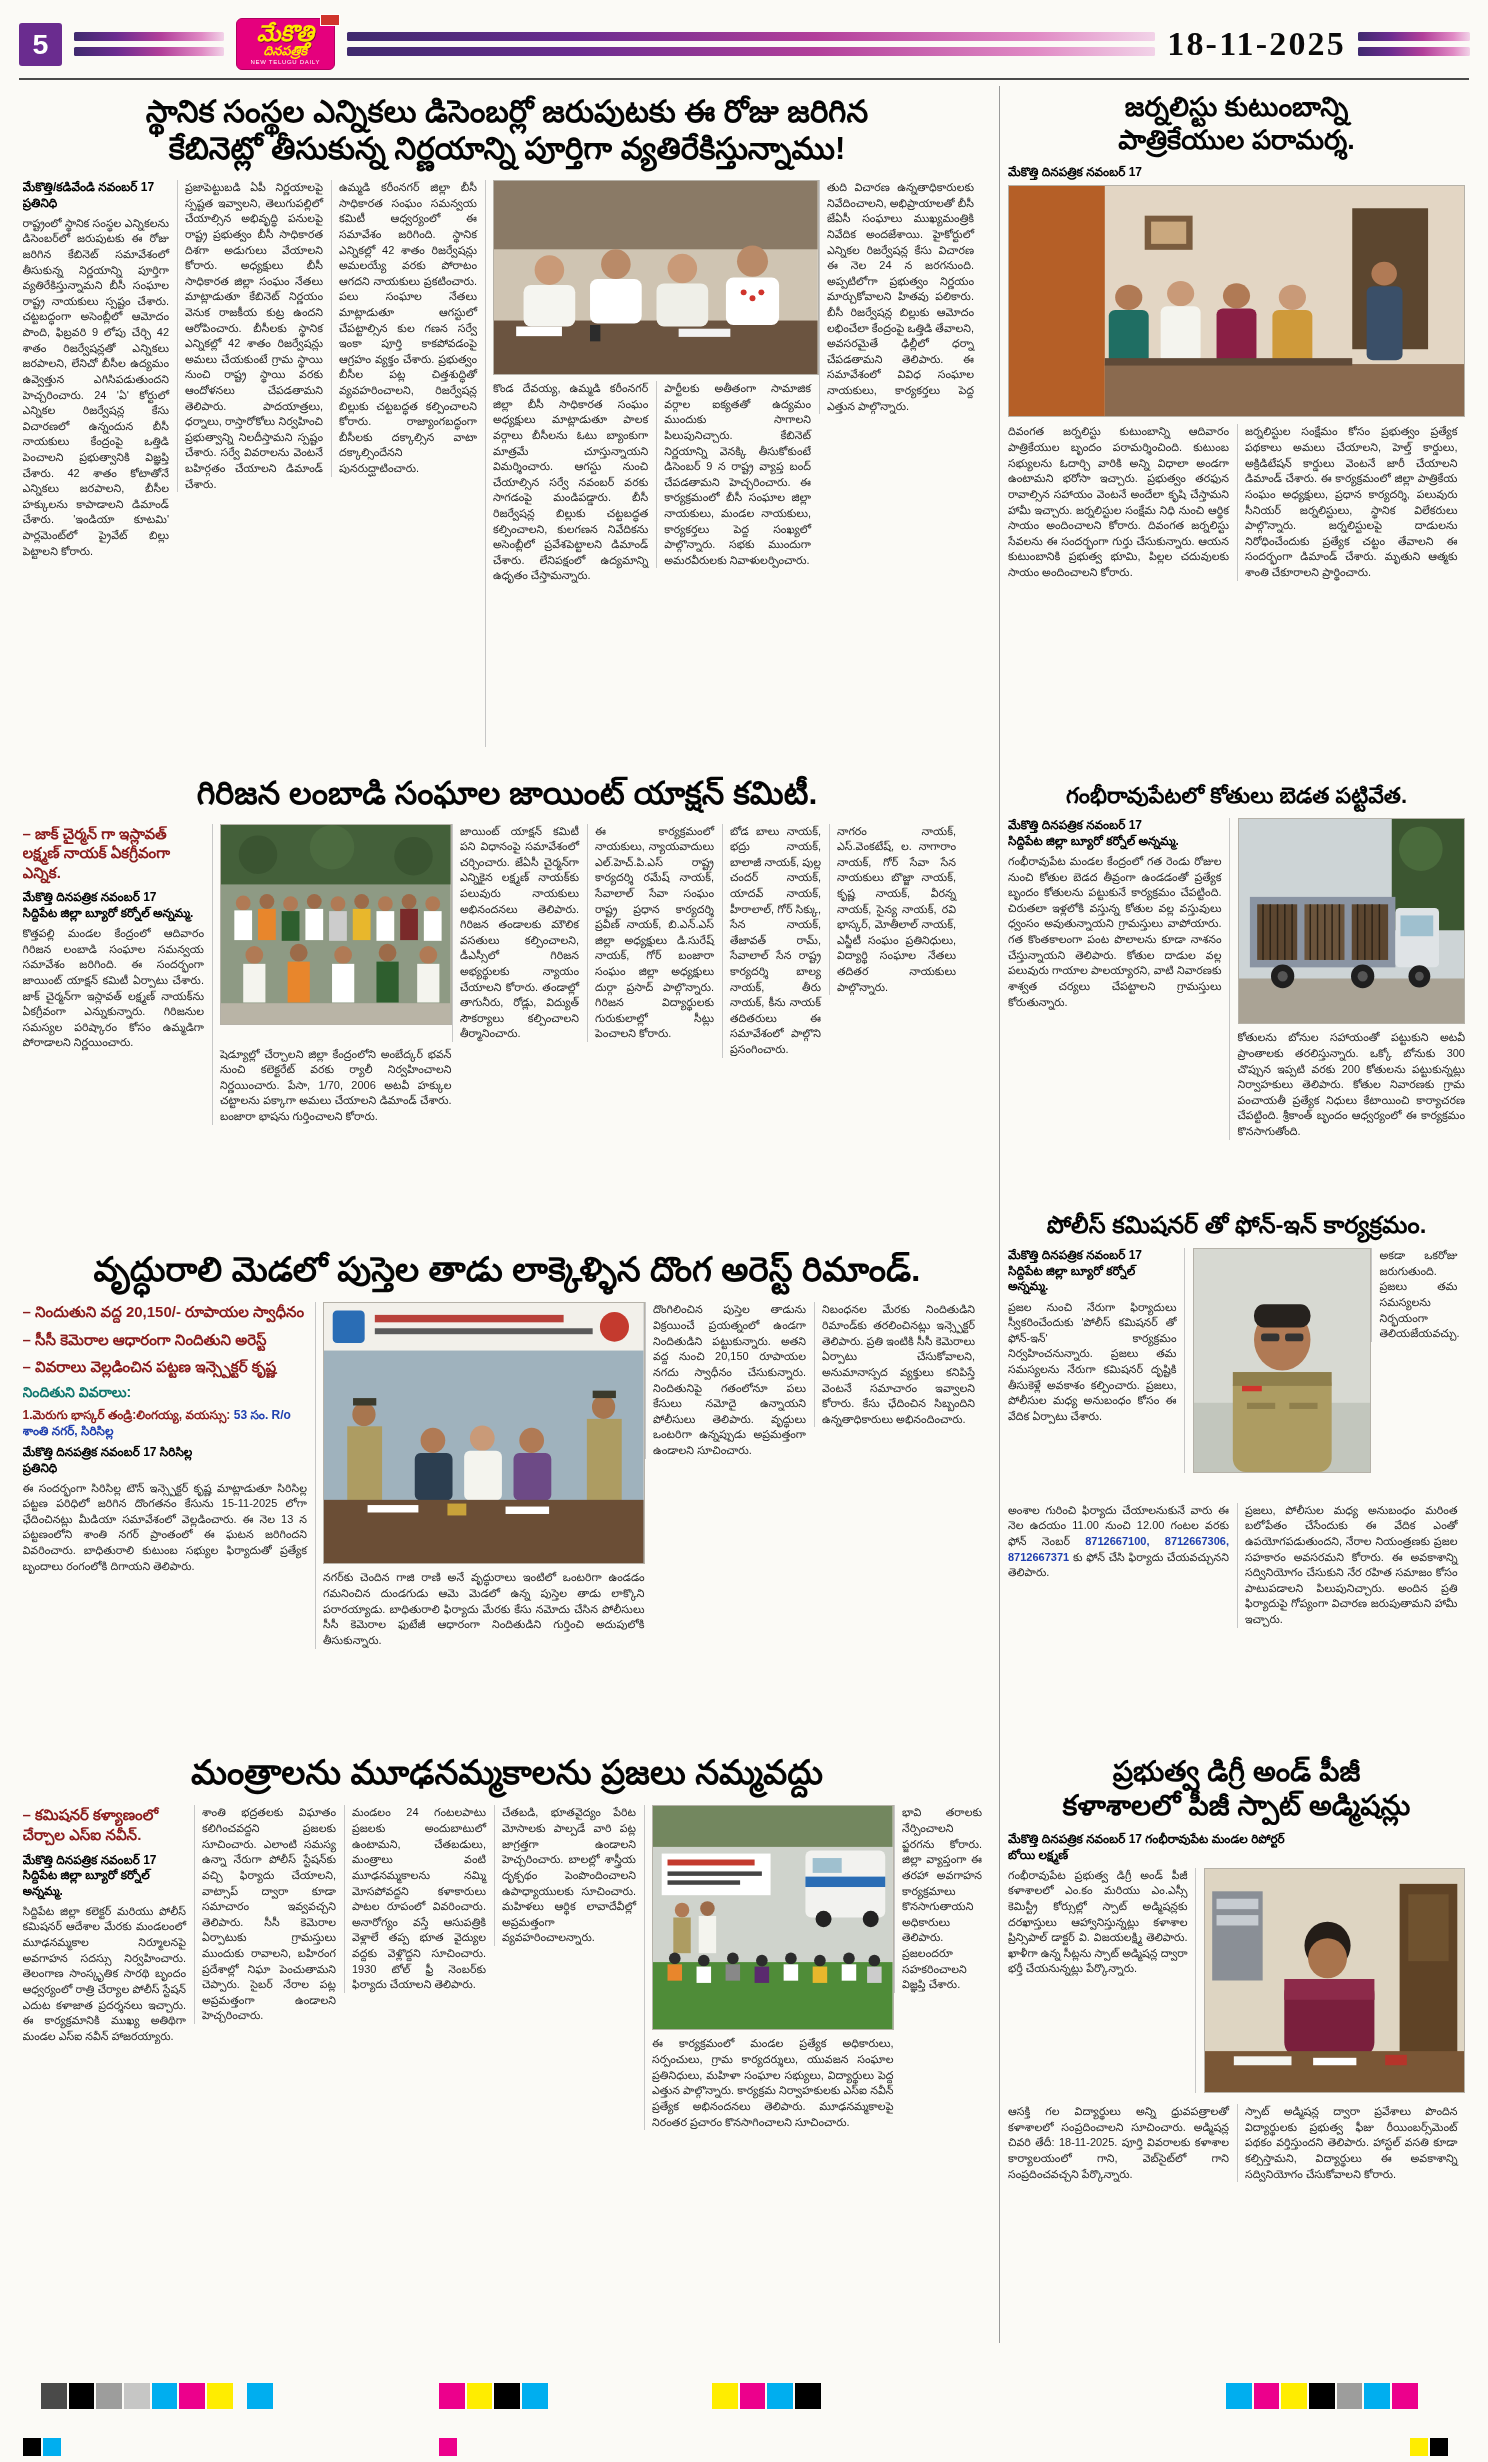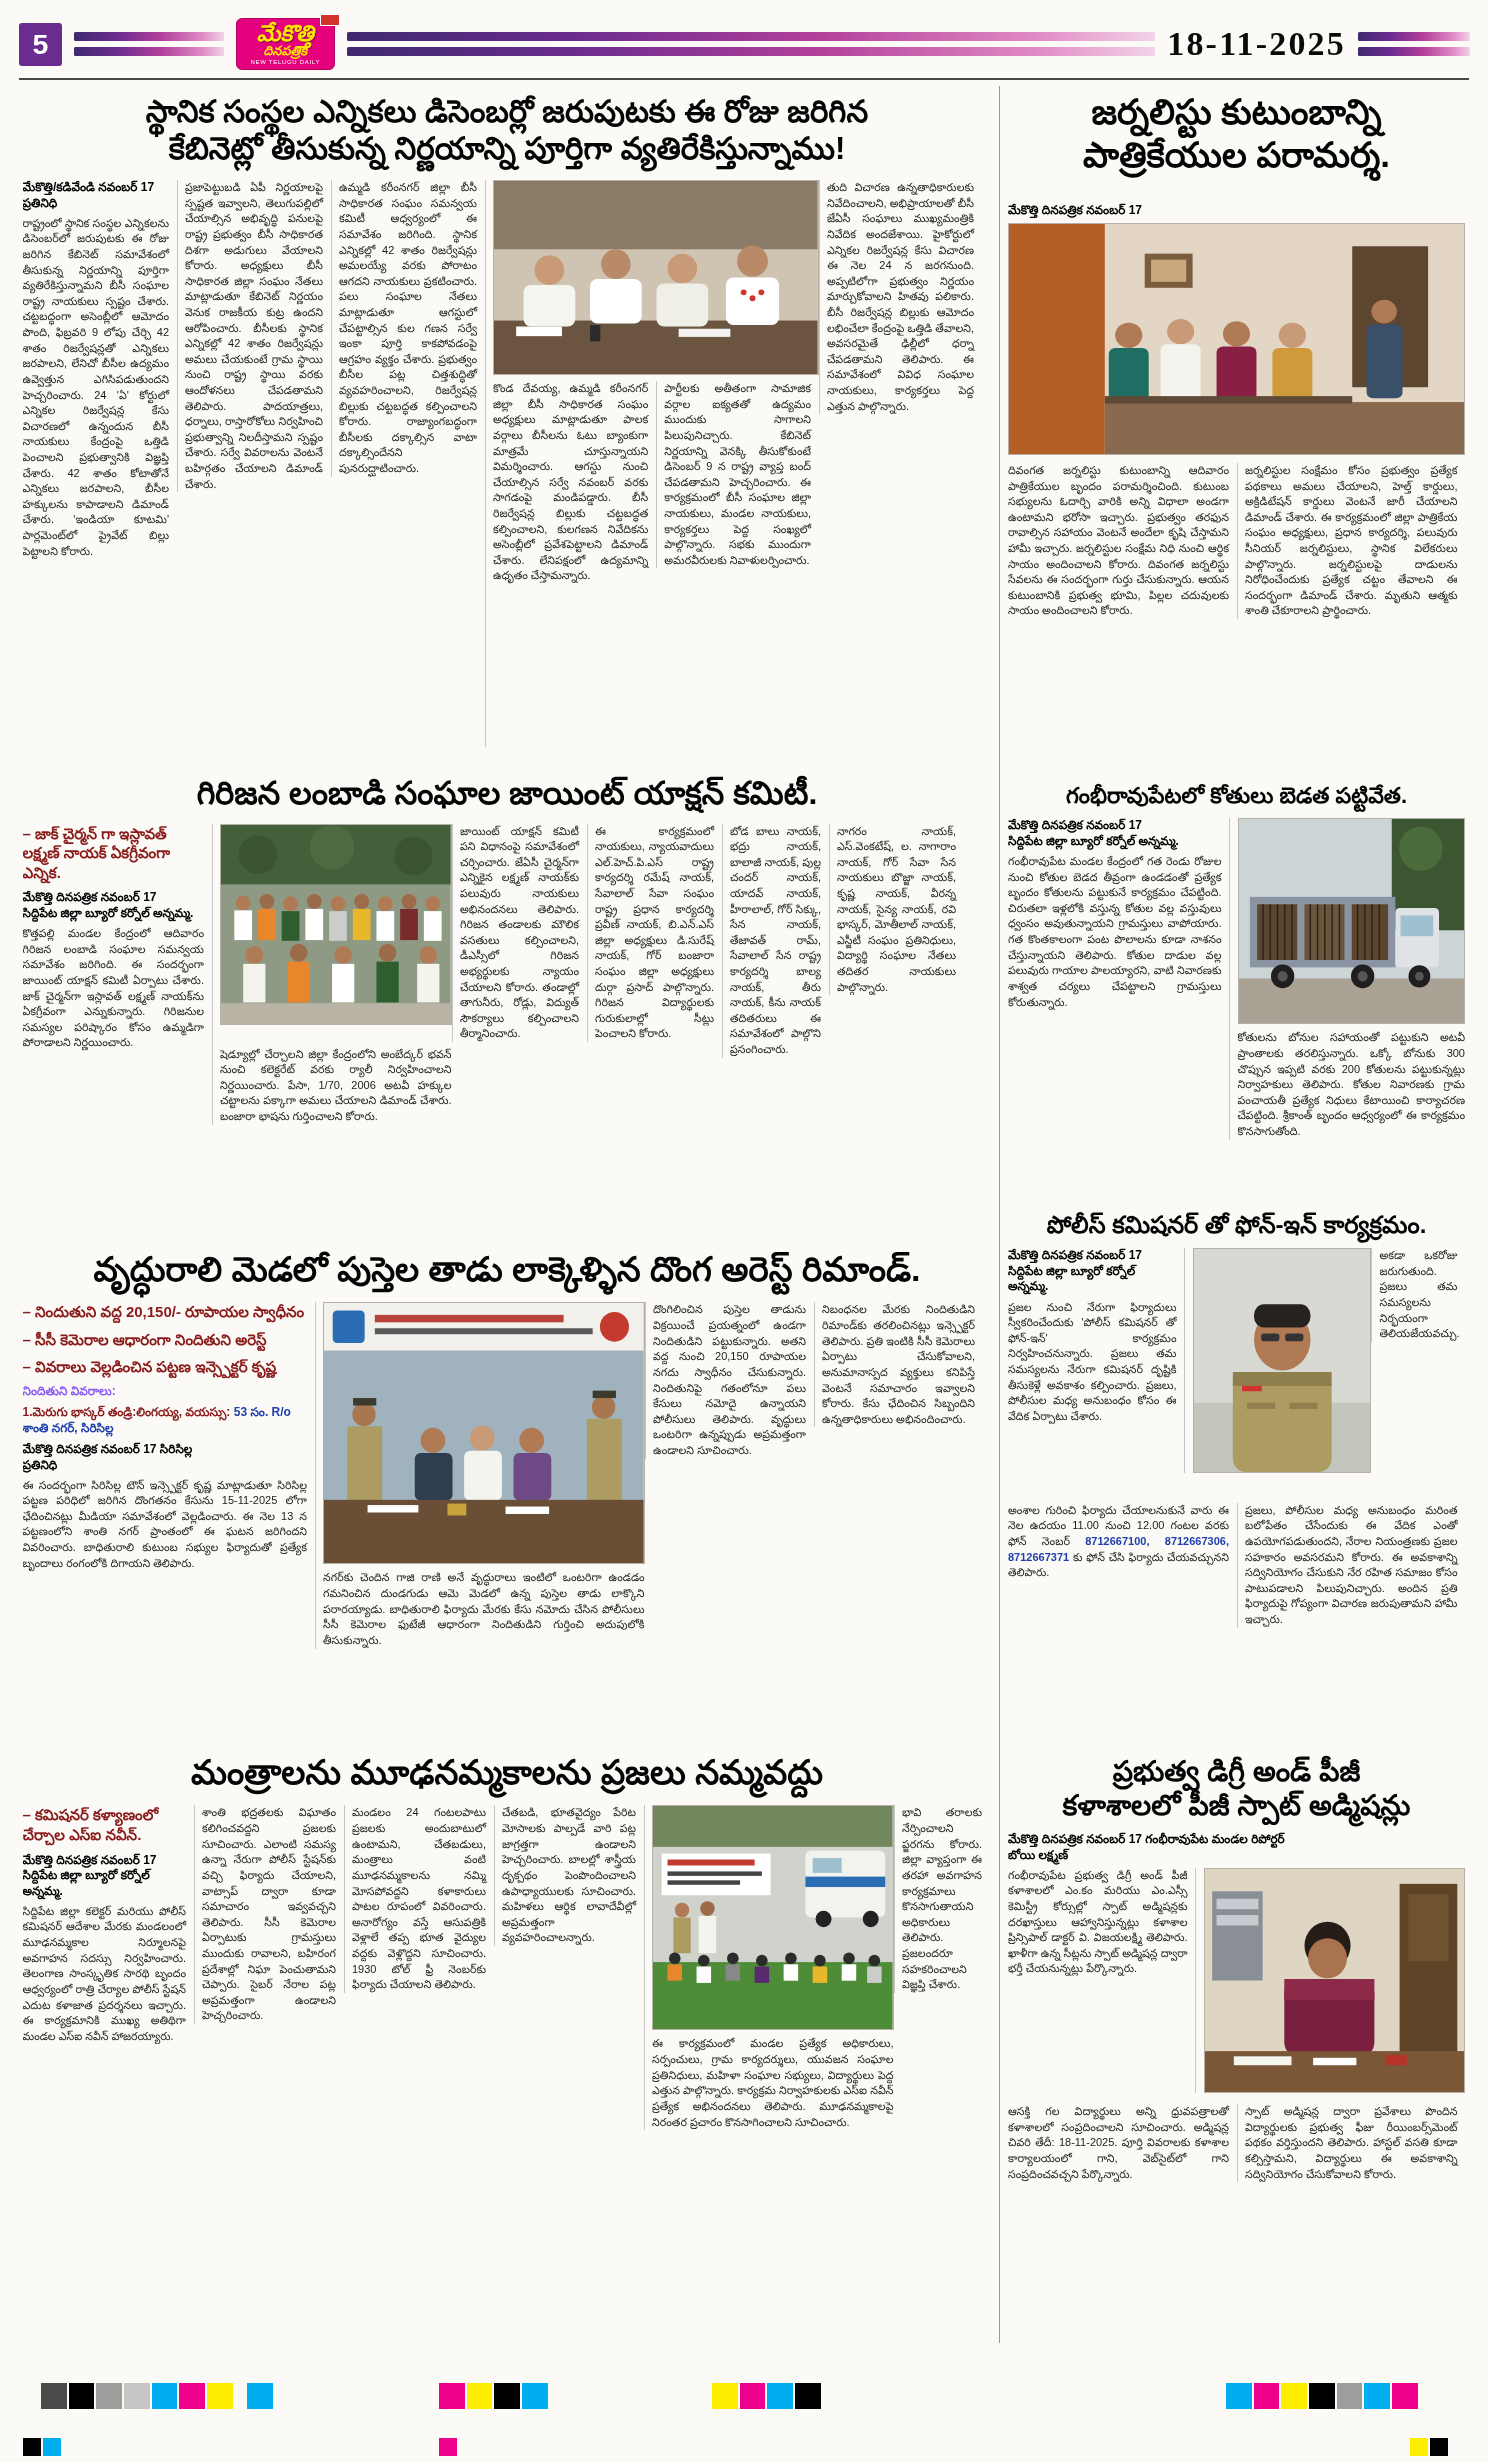--- a/index.html
+++ b/index.html
@@ -18,21 +18,21 @@
   .logo-main{color:#ffe600;font-weight:bold;font-style:italic;font-size:22.5px;text-shadow:0.7px 0.7px 0 #7a0040}
   .logo-sub{color:#ffe600;font-weight:bold;font-style:italic;font-size:12.7px}
   .logo-chip{position:absolute;top:-4.5px;right:-6px;width:19.5px;height:12px;background:#d0342c;border:0.7px solid #fff}
   .logo-tag{color:#fff;font-size:6px;letter-spacing:0.7px}
   .edition-date{font-family:"Liberation Serif", serif;font-weight:bold;font-size:34px;letter-spacing:2.2px;color:#0a0a0a}
   .header-rule{position:absolute;left:19px;right:19px;top:78px;height:1.5px;background:#4a4a4a}
   
   .hl{font-weight:bold;text-align:center;color:#050505;line-height:1.22}
   .dateline{font-weight:bold;font-size:12px;line-height:1.3;margin-bottom:4.5px;color:#000}
   .bullet{color:#8a1b1b;font-weight:bold;font-size:15px;line-height:1.32;margin-bottom:7.5px}
-  .red-label{color:#8b5cf6;font-weight:bold;font-size:12px;margin-bottom:2.2px}
+  .red-label{color:#0f766e;font-weight:bold;font-size:14px;margin-bottom:2.2px}
   .maroon{color:#8a1b1b;font-weight:bold}
   .blue{color:#1f3fae;font-weight:bold}
   .body-text{font-size:11px;line-height:1.42;text-align:justify;color:#1b1b1b}
   .cols{display:flex;align-items:flex-start}
   .c{padding:0 7.5px;border-left:0.7px solid #c6c6c6;overflow:hidden}
   .c:first-child{border-left:none;padding-left:0}
   .cph{padding:0 0 0 7.5px;border-left:0.7px solid #c6c6c6;overflow:hidden}
   .photo{background:#d8d4cc;overflow:hidden;border:0.7px solid #b5b1a8}
   .photo svg{display:block;width:100%;height:100%}
   .vdivider{position:absolute;left:999px;top:86px;width:0.7px;height:2257px;background:#9a9a9a}
@@ -123,21 +123,21 @@
           </div>
         </div>
       </div>
       <div class="c" style="width:163px">
         <p class="body-text">తుది విచారణ ఉన్నతాధికారులకు నివేదించాలని, అభిప్రాయాలతో బీసీ జేఏసీ సంఘాలు ముఖ్యమంత్రికి నివేదిక అందజేశాయి. హైకోర్టులో ఎన్నికల రిజర్వేషన్ల కేసు విచారణ ఈ నెల 24 న జరగనుంది. అప్పటిలోగా ప్రభుత్వం నిర్ణయం మార్చుకోవాలని హితవు పలికారు. బీసీ రిజర్వేషన్ల బిల్లుకు ఆమోదం లభించేలా కేంద్రంపై ఒత్తిడి తేవాలని, అవసరమైతే ఢిల్లీలో ధర్నా చేపడతామని తెలిపారు. ఈ సమావేశంలో వివిధ సంఘాల నాయకులు, కార్యకర్తలు పెద్ద ఎత్తున పాల్గొన్నారు.</p>
       </div>
     </div>
   </section>
 
   <section style="left:1008px;top:88px;width:457px;height:684px">
-    <h2 class="hl" style="font-size:35px;margin:3px 0 27px 0">
+    <h2 class="hl" style="font-size:27px;margin:3px 0 8px 0">
       <span>జర్నలిస్టు కుటుంబాన్ని</span><br>
       <span>పాత్రికేయుల పరామర్శ.</span>
     </h2>
     <div class="dateline">మేకొత్తి దినపత్రిక నవంబర్ 17</div>
     <div class="photo" style="width:100%;height:232px">
       <svg viewBox="0 0 570 310" preserveAspectRatio="none">
         <rect width="570" height="310" fill="#e3d6c4"></rect>
         <rect width="120" height="310" fill="#b55f27"></rect>
         <rect x="120" y="240" width="450" height="70" fill="#8a6a4f"></rect>
         <rect x="430" y="30" width="95" height="190" fill="#5c462f"></rect>

